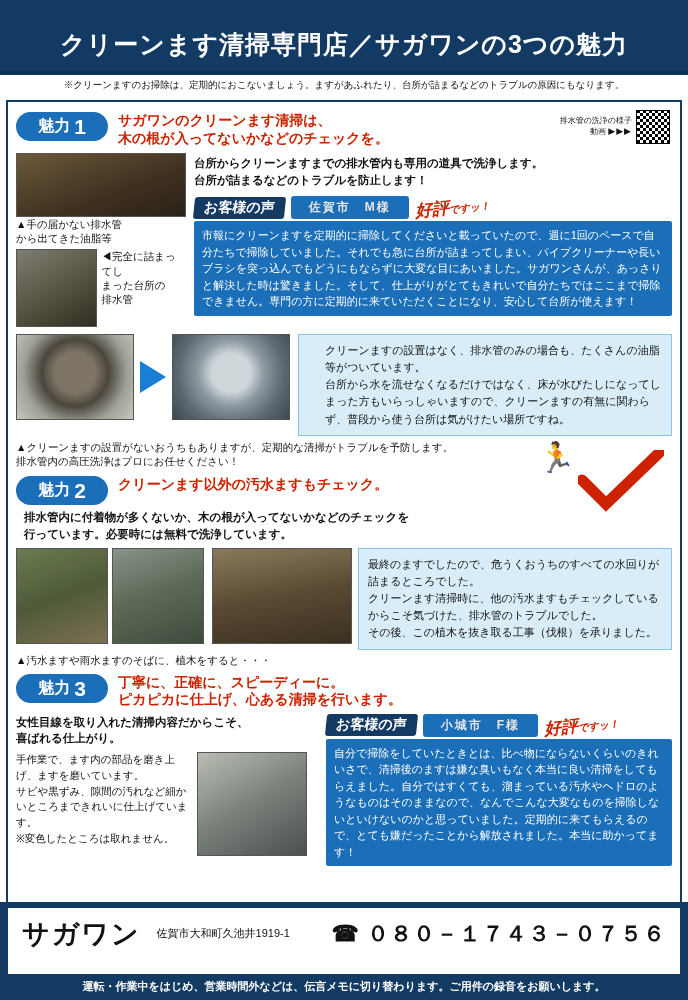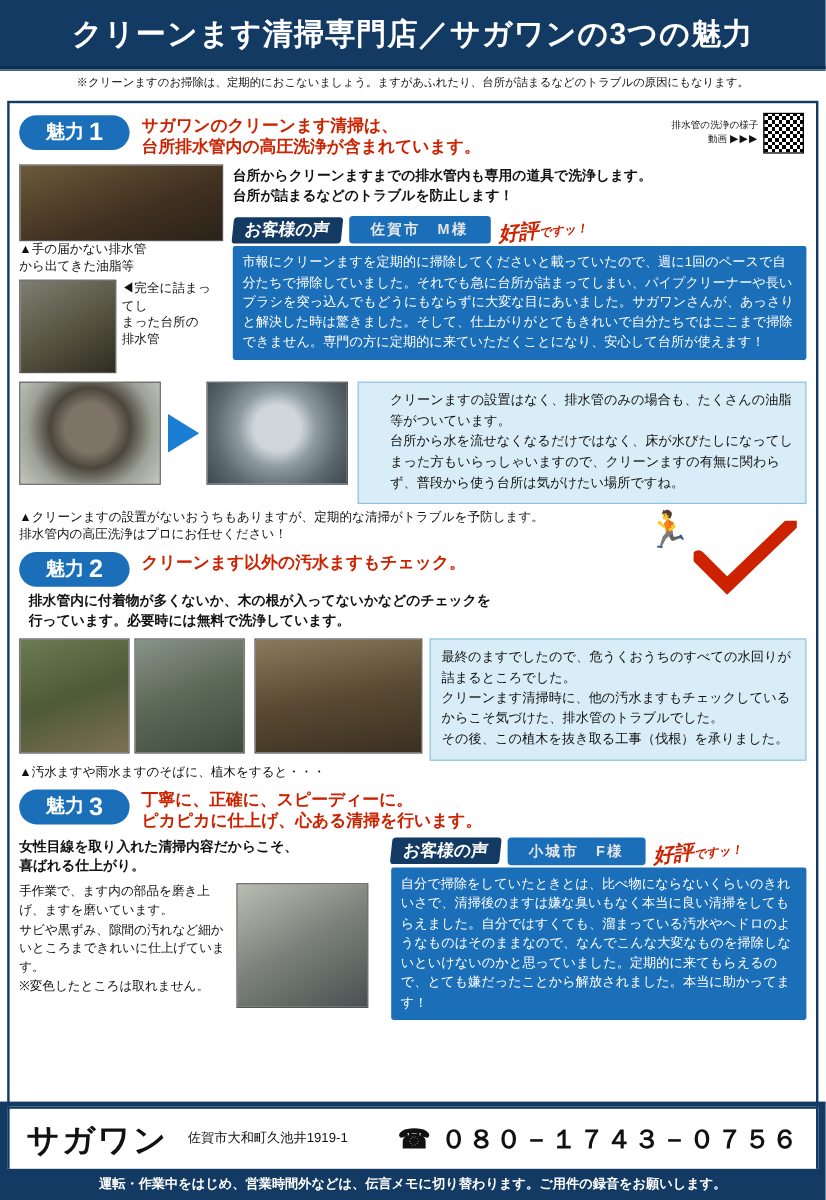--- a/index.html
+++ b/index.html
@@ -10,21 +10,21 @@
     background: #ffffff;
     overflow: hidden;
   }
   .page { position: relative; width: 688px; height: 1000px; background: #fff; }
 
   
   .header {
     background: #123a63;
     color: #fff;
     text-align: center;
-    padding: 12px 0 10px;
+    padding: 28px 0 10px;
     border-bottom: 3px solid #0d2f52;
   }
   .header-title {
     font-size: 25px;
     font-weight: bold;
     letter-spacing: 1px;
   }
   .header-note {
     background: #fff;
     color: #111;
@@ -189,21 +189,21 @@
     color: #fff;
   }
   .footer-white {
     background: #fff;
     color: #111;
     margin: 4px 6px 0 6px;
     border: 2px solid #123a63;
     border-bottom: none;
     display: flex;
     align-items: center;
-    padding: 8px 14px 6px;
+    padding: 8px 14px 22px;
     gap: 16px;
   }
   .brand { font-size: 27px; font-weight: bold; letter-spacing: 2px; }
   .addr { font-size: 11px; line-height: 1.6; }
   .tel { margin-left: auto; font-size: 22px; font-weight: bold; letter-spacing: 1px; }
   .footer-note {
     text-align: center;
     font-size: 11px;
     padding: 5px 0 6px;
     font-weight: bold;
@@ -239,21 +239,21 @@
       </div>
     </div>
 
     <div class="merit-head" style="margin-top:2px;">
       <div class="merit-badge">
         <span>魅力</span>
         <span class="num">1</span>
       </div>
       <div class="merit-title" style="max-width:380px;">
         <span class="l2">サガワンのクリーンます清掃は、</span>
-        <span class="l2">台所排水管内の高圧洗浄が含まれています。</span>
+        <span class="l2">木の根が入ってないかなどのチェックを。</span>
       </div>
     </div>
 
     <div style="display:flex; gap:8px; margin-top:6px;">
       <div style="width:170px;">
         <div class="photo dirt" style="height:64px;"></div>
         <div class="caption" style="white-space:pre-line;">▲手の届かない排水管
 から出てきた油脂等</div>
         <div style="display:flex; gap:4px; margin-top:4px;">
           <div class="photo pipe" style="width:92px;height:78px;"></div>

